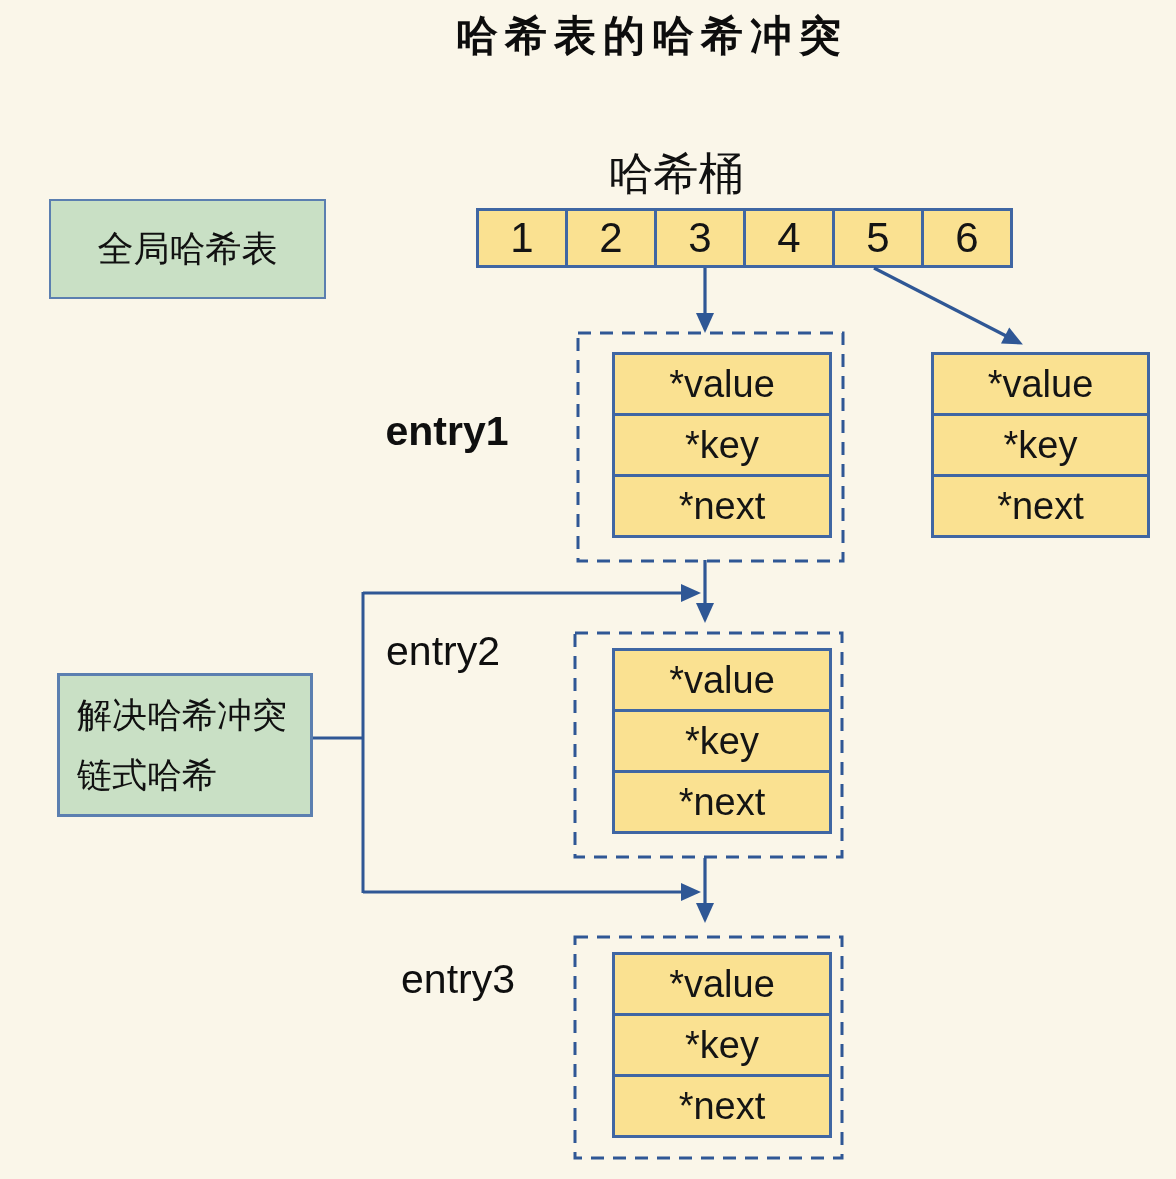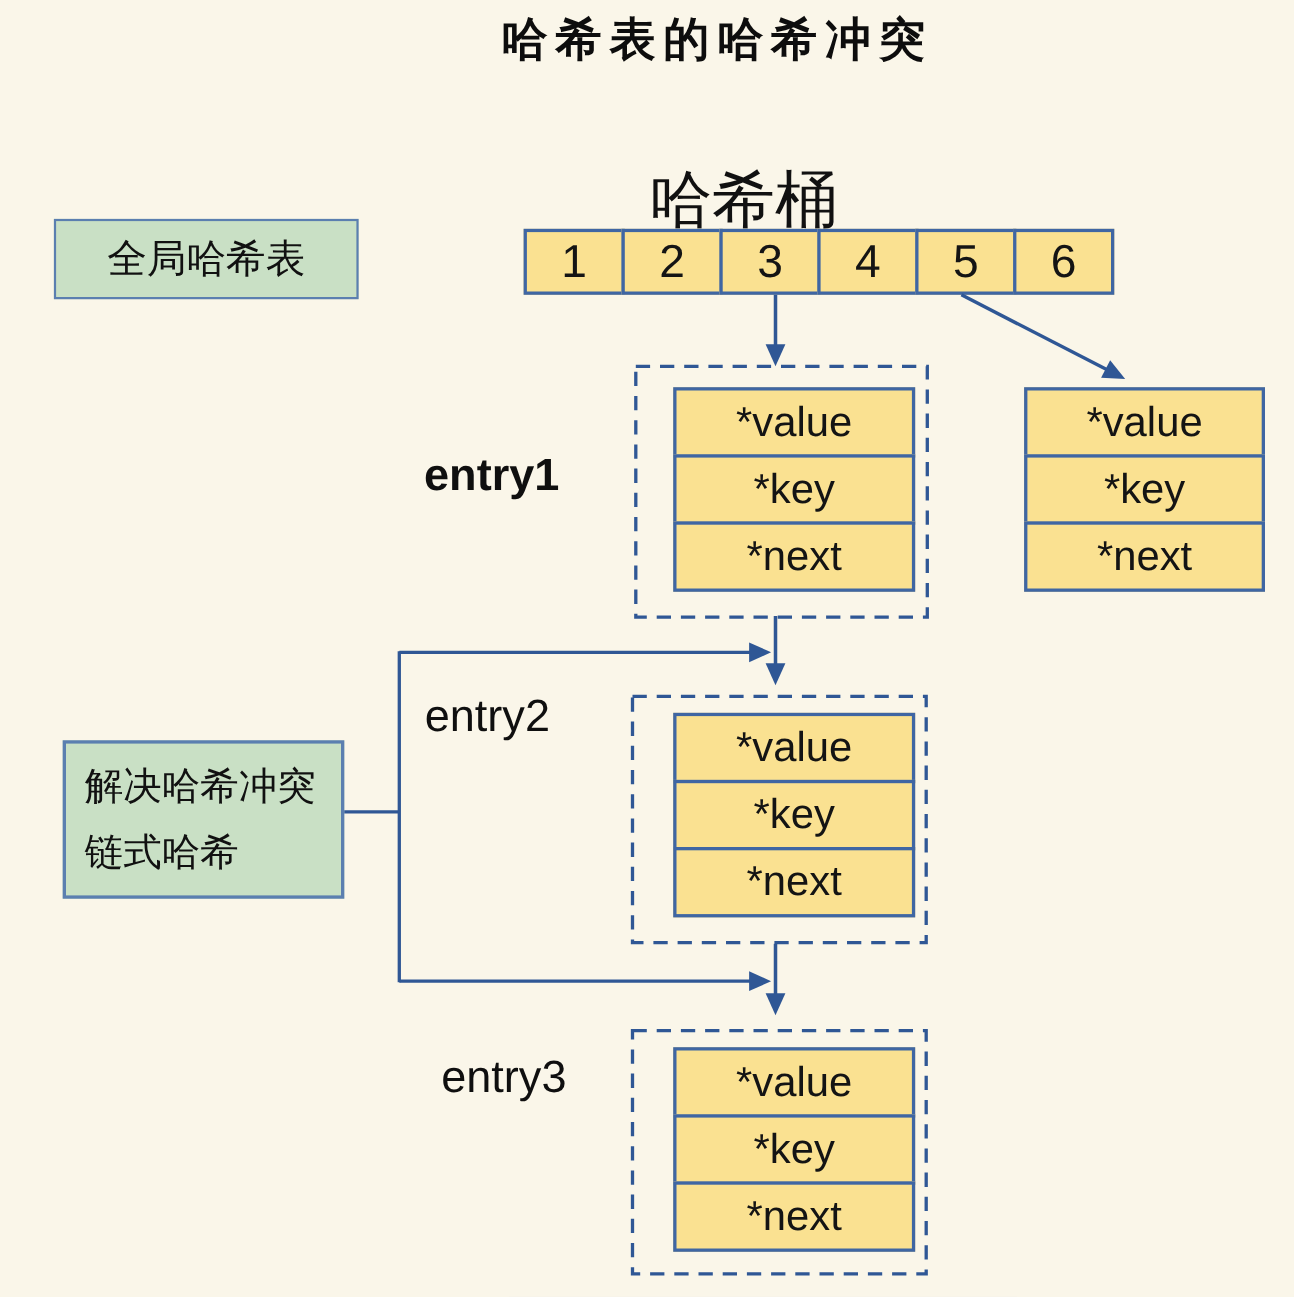--- a/index.html
+++ b/index.html
@@ -12,42 +12,42 @@
     font-family:"Liberation Sans","DejaVu Sans",sans-serif;
     color:#111;
   }
   .title{
     position:absolute;left:652px;top:10px;transform:translateX(-50%);
     margin:0;font-size:42px;line-height:1.25;font-weight:600;
     letter-spacing:7px;white-space:nowrap;color:#0d0d0d;
   }
   .bucket-label{
     position:absolute;left:676px;top:144px;transform:translateX(-50%);
-    font-size:57px;font-weight:500;white-space:nowrap;
+    font-size:45px;font-weight:500;white-space:nowrap;
   }
   .bucket-row{
     position:absolute;left:476px;top:208px;width:537px;height:60px;
     display:flex;
   }
   .bcell{
     flex:1;margin-left:-3px;
     background:var(--cell-fill,#fae191);
     border:3px solid var(--cell-border,#3f66a3);
     display:flex;align-items:center;justify-content:center;
     font-size:42px;color:#141414;
   }
   .bcell:first-child{margin-left:0;}
   .green-box{
     position:absolute;
     background:var(--green-fill,#c9e0c5);
     border:2px solid var(--green-border,#5b7fb0);
     display:flex;flex-direction:column;justify-content:center;
   }
   .green-box.box1{
-    left:49px;top:199px;width:277px;height:73px;
+    left:49px;top:199px;width:277px;height:100px;
     align-items:center;font-size:36px;
   }
   .green-box.box2{
     left:57px;top:673px;width:256px;height:144px;
     border-width:3px;
     align-items:flex-start;padding-left:17px;
     font-size:35px;line-height:1.72;
   }
   .entry-label{
     position:absolute;transform:translateX(-50%);

